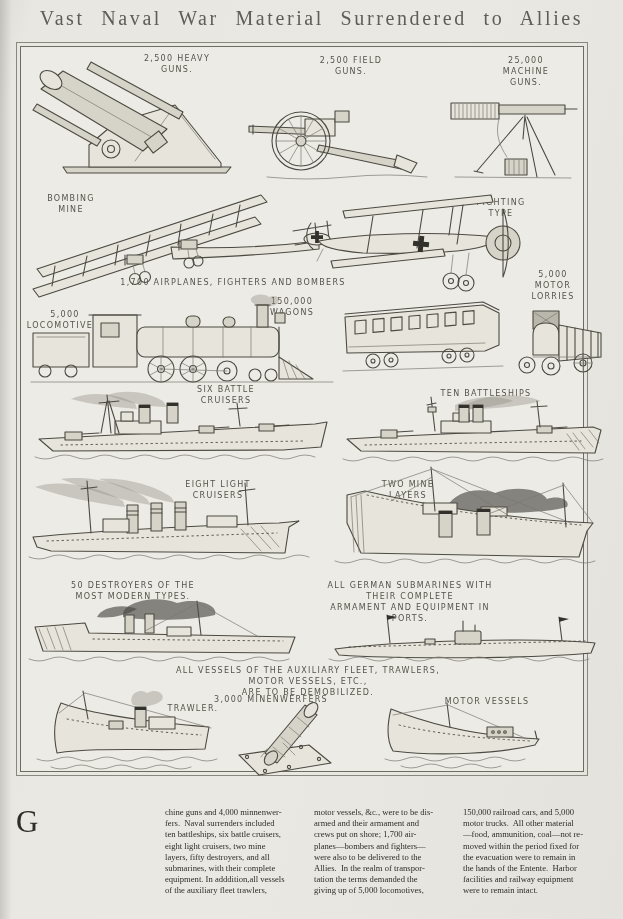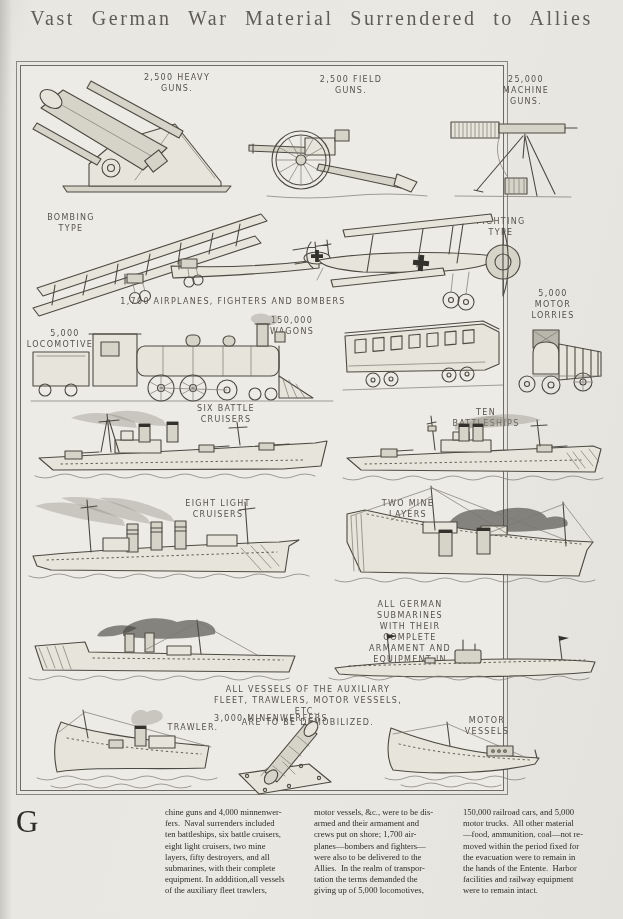--- a/index.html
+++ b/index.html
@@ -3,22 +3,22 @@
 <meta charset="utf-8">
 <style>
   html,body{margin:0;padding:0;}
   .page{position:relative;width:623px;height:919px;overflow:hidden;
         background:linear-gradient(105deg,#dfddd8 0%,#e9e7e2 4%,#eae8e3 55%,#e4e2dd 100%);
         font-family:"Liberation Serif",serif;}
   .page::before{content:"";position:absolute;left:0;top:0;bottom:0;width:12px;
         background:linear-gradient(90deg,rgba(90,88,80,.22),rgba(90,88,80,0));pointer-events:none;}
   .title{position:absolute;top:7px;left:0;width:100%;text-align:center;
         font-size:20px;letter-spacing:2.6px;word-spacing:9px;color:#5f5d56;}
-  .panel{position:absolute;left:16px;top:42px;width:492px;height:734px;
-        border:1px solid #8a887e;padding:3px;box-sizing:border-box;margin-top:19px;}
+  .panel{position:absolute;left:16px;top:42px;width:572px;height:734px;
+        border:1px solid #8a887e;padding:3px;box-sizing:border-box;}
   .panel-inner{position:relative;width:100%;height:100%;border:1.4px solid #6e6c62;
         box-sizing:border-box;background:#edebe5;}
   .lbl{position:absolute;font-family:"DejaVu Sans",sans-serif;font-size:8px;
         letter-spacing:1.3px;line-height:11px;color:#55534a;text-align:center;
         white-space:pre-line;transform:translateX(-50%);}
   .illo{position:absolute;}
   .illo svg{display:block;width:100%;height:100%;overflow:visible;}
   .illo path,.illo line,.illo rect,.illo circle,.illo ellipse,.illo polyline
         {stroke:#4c4a42;stroke-width:1.1;fill:none;stroke-linecap:round;stroke-linejoin:round;}
   .illo .f{fill:#e7e4db;}
@@ -34,50 +34,52 @@
   .article{position:absolute;top:807px;left:16px;width:592px;display:flex;gap:5px;}
   .col{width:144px;font-size:8.6px;line-height:11.2px;color:#2f2d28;white-space:pre;}
   .dropcap{float:left;font-size:31px;line-height:27px;padding:1px 3px 0 0;color:#2f2d28;}
   .pageno{position:absolute;top:889px;left:0;width:100%;text-align:center;
         font-size:9.5px;color:#4a4842;}
 </style>
 </head>
 <body>
 
 <div class="page">
-  <div class="title">Vast German War Material Surrendered to Allies</div>
+  <div class="title">Vast Naval War Material Surrendered to Allies</div>
 
   <div class="panel">
   <div class="panel-inner">
 
     <div class="lbl" style="left:156px;top:6px">2,500 HEAVY
 GUNS.</div>
     <div class="lbl" style="left:330px;top:8px">2,500 FIELD
 GUNS.</div>
     <div class="lbl" style="left:505px;top:8px">25,000 MACHINE
 GUNS.</div>
     <div class="lbl" style="left:50px;top:146px">BOMBING
-TYPE</div>
+MINE</div>
     <div class="lbl" style="left:480px;top:150px">FIGHTING
 TYPE</div>
     <div class="lbl" style="left:212px;top:230px">1,700 AIRPLANES, FIGHTERS AND BOMBERS</div>
     <div class="lbl" style="left:532px;top:222px">5,000
 MOTOR
 LORRIES</div>
     <div class="lbl" style="left:44px;top:262px">5,000
 LOCOMOTIVES.</div>
     <div class="lbl" style="left:271px;top:249px">150,000
 WAGONS</div>
     <div class="lbl" style="left:205px;top:337px">SIX BATTLE
 CRUISERS</div>
     <div class="lbl" style="left:465px;top:341px">TEN BATTLESHIPS</div>
     <div class="lbl" style="left:197px;top:432px">EIGHT LIGHT
 CRUISERS</div>
     <div class="lbl" style="left:387px;top:432px">TWO MINE
 LAYERS</div>
+    <div class="lbl" style="left:112px;top:533px">50 DESTROYERS OF THE
+MOST MODERN TYPES.</div>
     <div class="lbl" style="left:389px;top:533px">ALL GERMAN SUBMARINES WITH THEIR COMPLETE
 ARMAMENT AND EQUIPMENT IN PORTS.</div>
     <div class="lbl" style="left:287px;top:618px">ALL VESSELS OF THE AUXILIARY FLEET,   TRAWLERS,  MOTOR VESSELS, ETC.,
 ARE  TO  BE   DEMOBILIZED.</div>
     <div class="lbl" style="left:172px;top:656px">TRAWLER.</div>
     <div class="lbl" style="left:250px;top:647px">3,000 MINENWERFERS</div>
     <div class="lbl" style="left:466px;top:649px">MOTOR VESSELS</div>
 
     <div class="illo" style="left:8px;top:16px;width:220px;height:120px">
       <svg viewBox="0 0 220 120">

